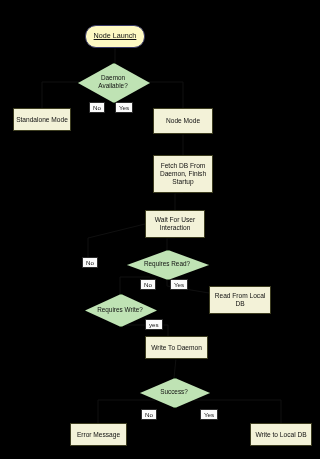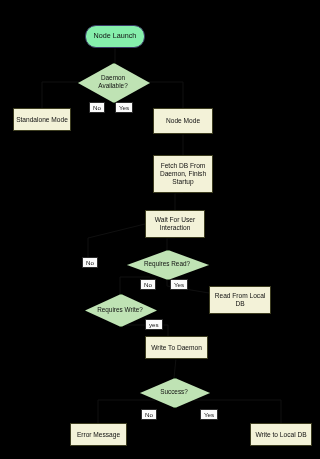--- a/index.html
+++ b/index.html
@@ -7,22 +7,22 @@
        font-family:"Liberation Sans","DejaVu Sans",sans-serif;}
   #canvas{position:relative;width:320px;height:459px;background:#000;}
   svg.edges{position:absolute;left:0;top:0;width:320px;height:459px;}
 
   .node{position:absolute;box-sizing:border-box;display:flex;
         align-items:center;justify-content:center;text-align:center;
         color:#111;line-height:1.18;}
 
   .n-process{background:#f3f2d8;border:1px solid #3d3d20;font-size:6.6px;
              box-shadow:1px 1px 0 rgba(0,0,0,.55);padding:1px 2px;}
-  .n-terminal{background:#86efac;border:1px solid #3a3a66;border-radius:11px;
-              font-size:7.2px;box-shadow:1px 1px 0 rgba(0,0,0,.55);}
+  .n-terminal{background:#fef9c3;border:1px solid #3a3a66;border-radius:11px;
+              font-size:7.2px;box-shadow:1px 1px 0 rgba(0,0,0,.55);text-decoration:underline;}
 
   .n-decision{background:transparent;border:0;font-size:6.4px;}
   .n-decision .dia{position:absolute;left:0;top:0;width:100%;height:100%;
        background:#bfe3b4;border:1px solid #4f7a46;
        clip-path:polygon(50% 0,100% 50%,50% 100%,0 50%);}
   .n-decision .dtxt{position:relative;z-index:2;padding:0 8px;}
 
   .elabel{position:absolute;background:#fbfbfb;border:1px solid #2b2b2b;
           color:#111;font-size:6.2px;line-height:1;padding:1.5px 3px;
           box-sizing:border-box;white-space:nowrap;

